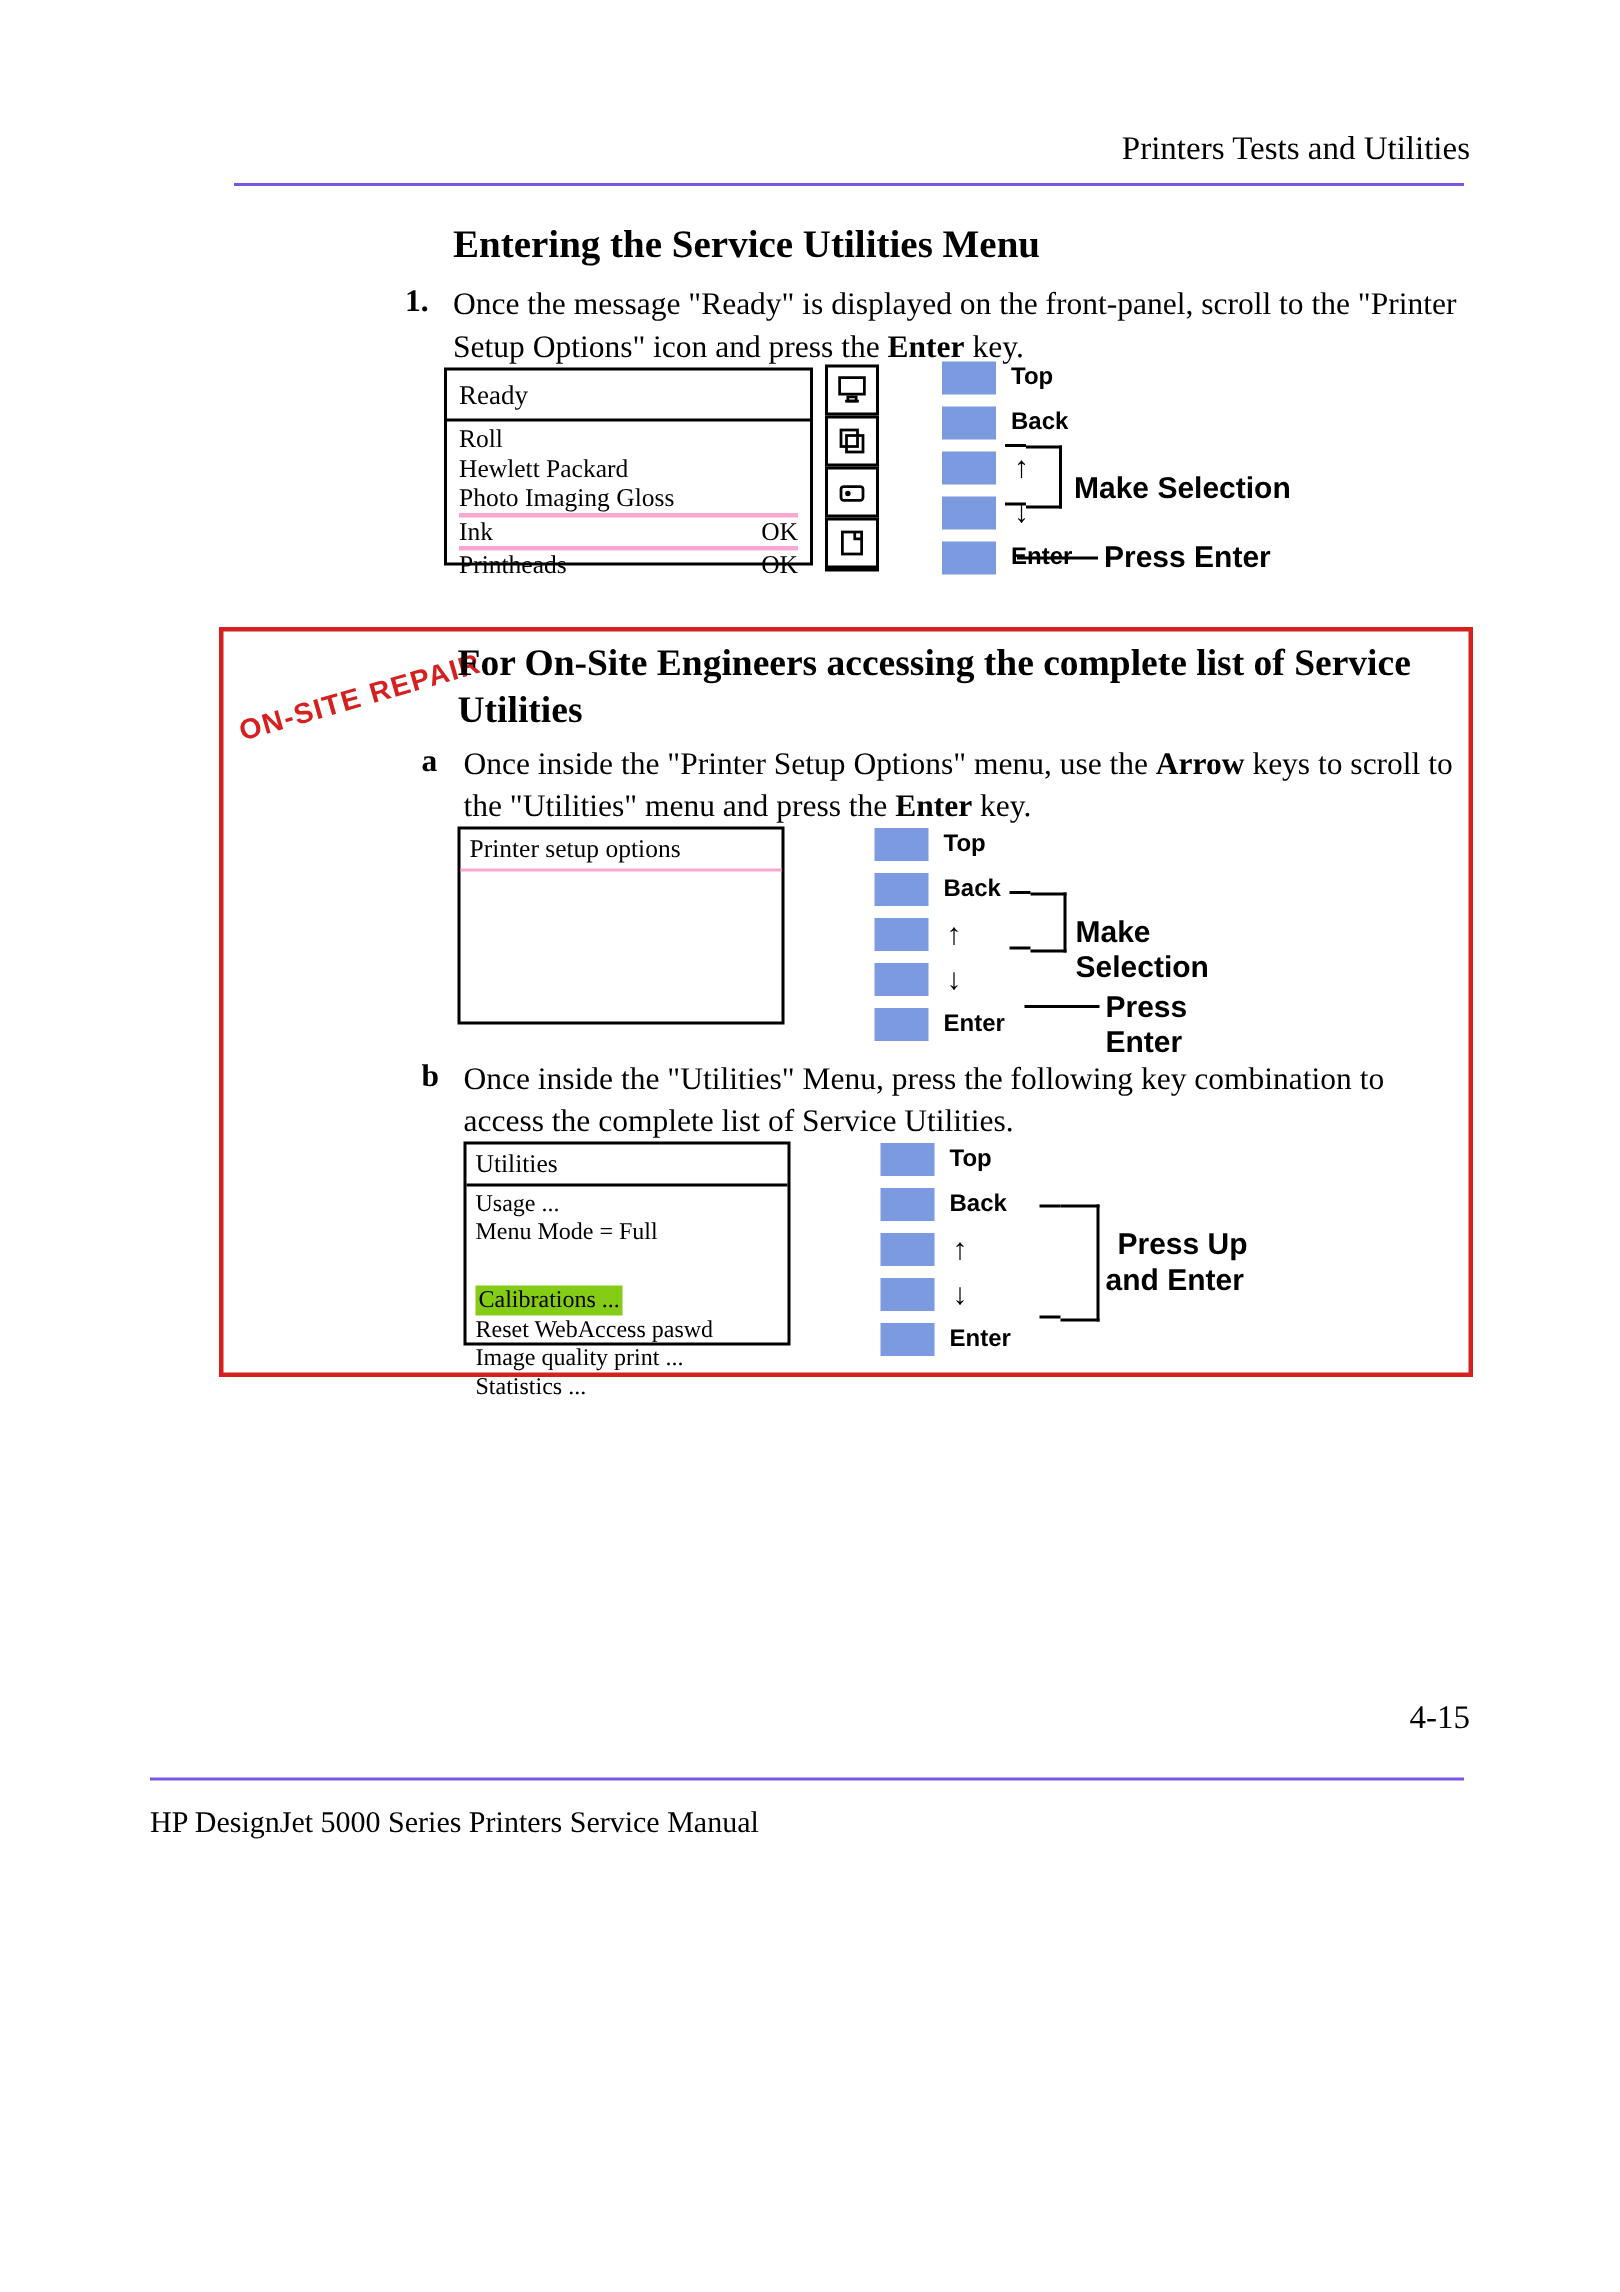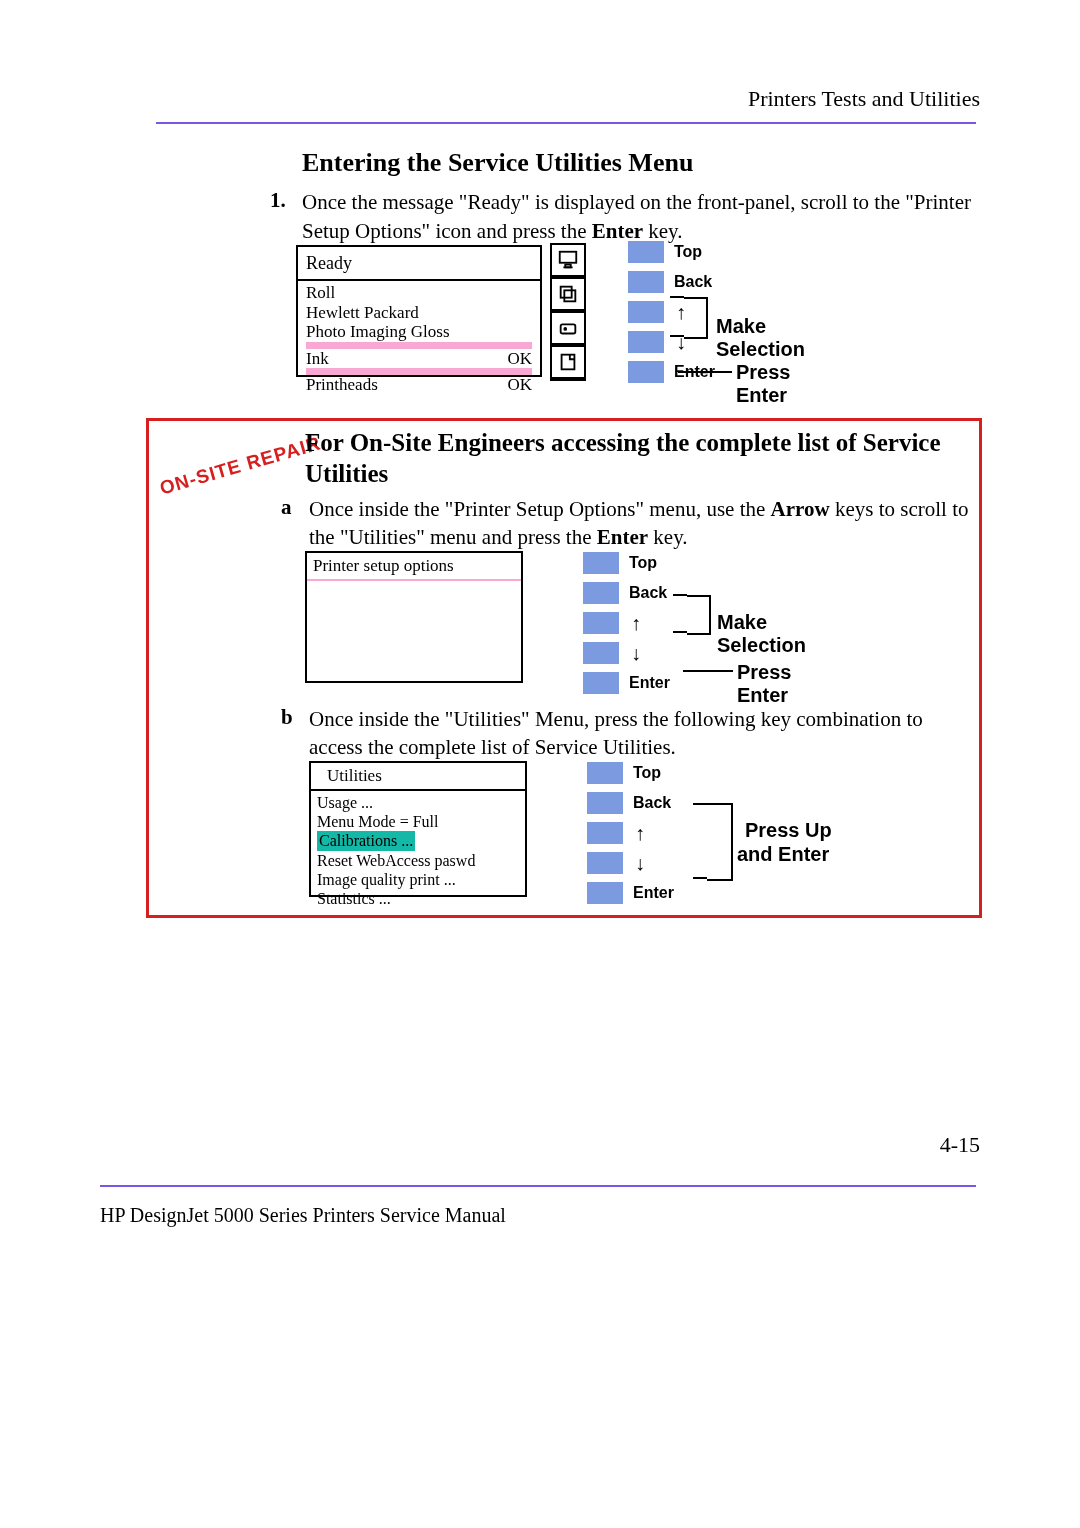--- a/index.html
+++ b/index.html
@@ -8,25 +8,25 @@
   .page-header { position: absolute; top: 86px; right: 100px; font-size: 22px; }
   .hr-top { position: absolute; top: 122px; left: 156px; width: 820px; height: 0; border-top: 2px solid #7b56e2; }
 
   .section-title { position: absolute; top: 148px; left: 302px; font-size: 26px; font-weight: bold; }
 
   .step1-num { position: absolute; top: 188px; left: 270px; font-size: 21px; font-weight: bold; }
   .step1-text { position: absolute; top: 188px; left: 302px; width: 672px; font-size: 21px; line-height: 1.38; }
   .bold { font-weight: bold; }
 
   
-  .panel1 { position: absolute; top: 245px; left: 296px; width: 542px; height: 138px; }
+  .panel1 { position: absolute; top: 245px; left: 296px; width: 542px; height: 138px; padding-left: 32px; }
   .lcd1 { position: absolute; top: 0; left: 0; width: 242px; height: 128px; border: 2px solid #000; }
   .lcd1-top { border-bottom: 2px solid #000; height: 32px; padding: 0 8px; font-size: 18px; display: flex; align-items: center; }
   .lcd1-body { padding: 2px 8px; font-size: 17px; line-height: 1.15; }
-  .lcd1-body .row { display: flex; justify-content: space-between; border-top: 7px solid #f9a8d4; padding-top: 0; }
+  .lcd1-body .row { display: flex; justify-content: space-between; border-top: 3px solid #f9a8d4; padding-top: 0; }
 
   .panel1 .iconcol { position: absolute; top: -2px; left: 254px; width: 34px; }
   .iconcol .iconbox { width: 32px; height: 30px; border: 2px solid #000; margin-bottom: 0; display:flex; align-items:center; justify-content:center; }
   .iconcol .iconbox.hl { border-bottom: 4px solid #000; }
   .iconcol svg { width: 22px; height: 22px; }
 
   .keys1 { position: absolute; top: -7px; left: 288px; width: 250px; }
   .keyblock { display: flex; align-items: center; height: 28px; margin-bottom: 2px; margin-left: 44px; }
   .keyblock .sq { width: 36px; height: 22px; background: #7b9adf; margin-right: 10px; }
   .keyblock .arrow { font-size: 20px; line-height: 1; margin: 0 2px;}
@@ -66,23 +66,23 @@
   .panel2 .bracket2 { position: absolute; top: 44px; left: 382px; width: 22px; height: 36px; border: 2px solid #000; border-left: none; }
   .panel2 .line-ent { position: absolute; top: 119px; left: 378px; width: 50px; height: 0; border-top: 2px solid #000; }
   .panel2 .tick-up  { position: absolute; top: 43px; left: 368px; width: 14px; height: 0; border-top: 2px solid #000; }
   .panel2 .tick-dn  { position: absolute; top: 80px; left: 368px; width: 14px; height: 0; border-top: 2px solid #000; }
 
   .step-b-num { position: absolute; top: 284px; left: 132px; font-size: 21px; font-weight: bold; }
   .step-b-text { position: absolute; top: 284px; left: 160px; width: 640px; font-size: 21px; line-height: 1.35; }
 
   .panel3 { position: absolute; top: 340px; left: 160px; width: 540px; height: 140px; }
   .lcd3 { position: absolute; top: 0; left: 0; width: 214px; height: 132px; border: 2px solid #000; }
-  .lcd3-top { border-bottom: 2px solid #000; height: 26px; padding: 0 16px; font-size: 17px; display:flex; align-items:center;}
+  .lcd3-top { border-bottom: 2px solid #000; height: 26px; padding: 0 6px; font-size: 17px; display:flex; align-items:center;}
   .lcd3-body { position: relative; padding: 2px 6px; font-size: 16px; line-height: 1.2; }
-  .lcd3-body .sel { background: #14b8a6; display:inline-block; padding: 0 2px;}
+  .lcd3-body .sel { background: #84cc16; display:inline-block; padding: 0 2px; margin-top: 26px;}
 
   .keys3 { position: absolute; top: -2px; left: 234px; }
   .panel3 .press-up { top: 58px; left: 436px; }
   .panel3 .and-ent  { top: 82px; left: 428px; }
   .panel3 .bracket3 { position: absolute; top: 42px; left: 398px; width: 24px; height: 74px; border: 2px solid #000; border-left: none; }
   .panel3 .tick-up  { position: absolute; top: 42px;  left: 384px; width: 14px; height: 0; border-top: 2px solid #000; }
   .panel3 .tick-ent { position: absolute; top: 116px; left: 384px; width: 14px; height: 0; border-top: 2px solid #000; }
 
   
   .hr-bot { position: absolute; top: 1185px; left: 100px; width: 876px; height: 0; border-top: 2px solid #7b56e2; }

